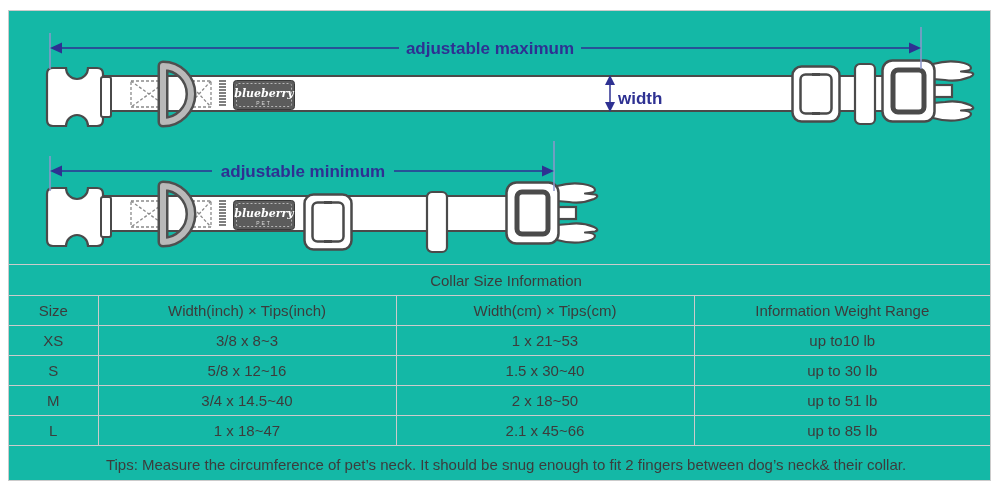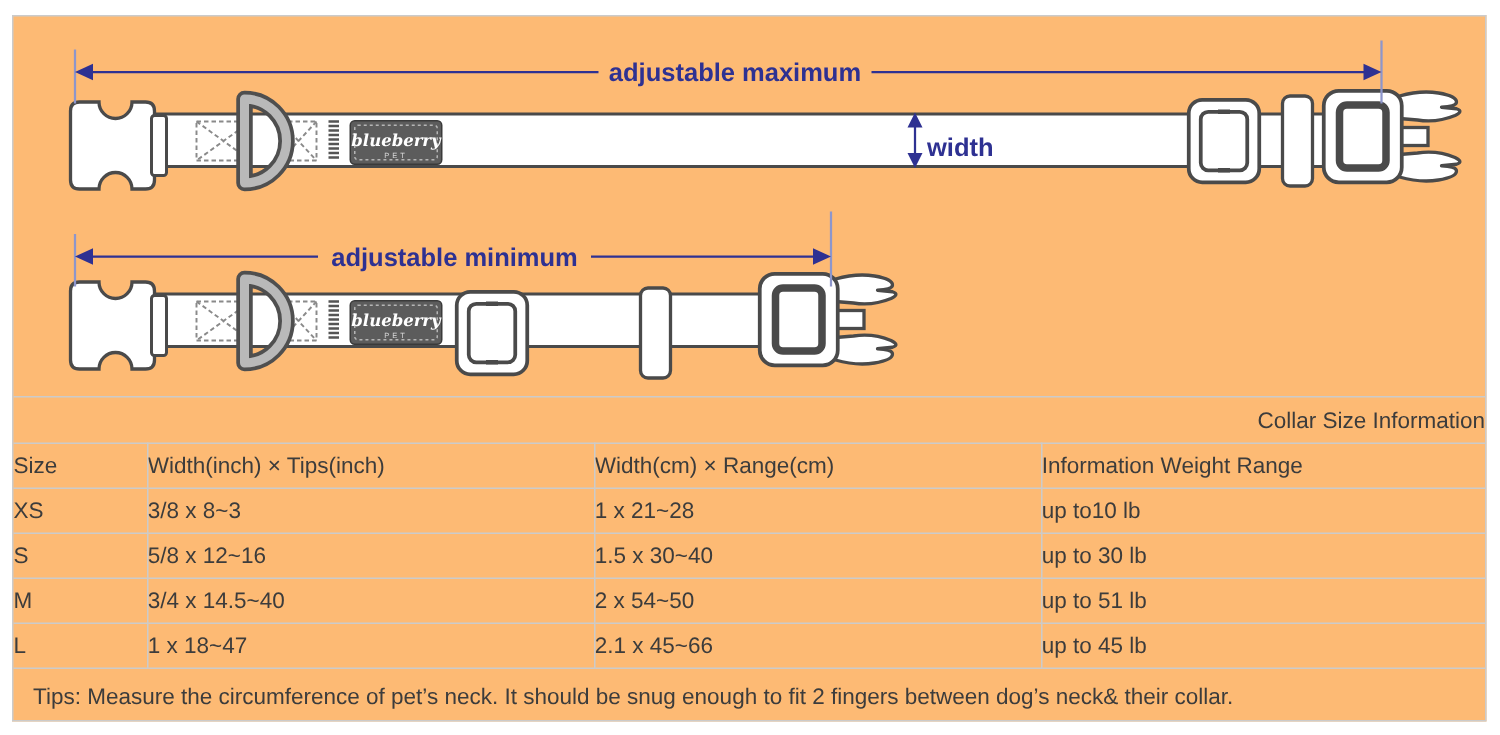--- a/index.html
+++ b/index.html
@@ -1,25 +1,25 @@
 <!DOCTYPE html>
 <html><head>
 <meta charset="utf-8">
 <style>
   html,body{margin:0;padding:0;background:#ffffff;}
   body{width:1000px;height:490px;position:relative;font-family:"Liberation Sans",sans-serif;}
-  .frame{position:absolute;left:8px;top:10px;width:983px;height:471px;border:1px solid #cbcbcb;box-sizing:border-box;background:#fdba74;}
+  .frame{position:absolute;left:8px;top:10px;width:983px;height:471px;border:1px solid #cbcbcb;box-sizing:border-box;background:#14b8a6;}
   .diagram{height:253px;border-bottom:1px solid #cbcbcb;overflow:hidden;}
   .diagram svg{display:block;}
   table.sizes{width:100%;border-collapse:collapse;table-layout:fixed;font-size:15px;color:#3c3c3c;}
-  table.sizes td, table.sizes th{border:1px solid #cbcbcb;font-weight:400;text-align:left;height:29px;padding:0;white-space:nowrap;overflow:hidden;}
+  table.sizes td, table.sizes th{border:1px solid #cbcbcb;font-weight:400;text-align:center;height:29px;padding:0;white-space:nowrap;overflow:hidden;}
   table.sizes tr > *:first-child{border-left:none;}
   table.sizes tr > *:last-child{border-right:none;}
-  tr.title-row td{text-align:right;padding-left:13px;height:30px;border-top:none;}
-  tr.tips-row td{text-align:left;padding-left:13px;height:36px;border-bottom:none;}
+  tr.title-row td{text-align:center;padding-left:13px;height:30px;border-top:none;}
+  tr.tips-row td{text-align:center;padding-left:13px;height:36px;border-bottom:none;}
   .dimtext{font-size:17px;font-weight:bold;fill:#2e3192;}
   .brandname{font-size:11px;font-style:italic;font-weight:bold;fill:#ffffff;font-family:"DejaVu Serif",serif;}
   .brandsub{font-size:5px;fill:#d9d9d9;letter-spacing:2px;font-family:"Liberation Sans",sans-serif;}
 </style>
 </head>
 <body>
 
 <div class="frame">
 
   <div class="diagram">
@@ -123,46 +123,46 @@
         <col style="width:298px">
         <col>
     </colgroup>
     <tbody>
         <tr class="title-row">
       <td colspan="4">Collar Size Information</td>
     </tr>
     <tr>
       <th>Size</th>
       <th>Width(inch) × Tips(inch)</th>
-      <th>Width(cm) × Range(cm)</th>
+      <th>Width(cm) × Tips(cm)</th>
       <th>Information Weight Range</th>
     </tr>
     <tr>
       <td>XS</td>
       <td>3/8 x 8~3</td>
-      <td>1 x 21~28</td>
+      <td>1 x 21~53</td>
       <td>up to10 lb</td>
     </tr>
     <tr>
       <td>S</td>
       <td>5/8 x 12~16</td>
       <td>1.5 x 30~40</td>
       <td>up to 30 lb</td>
     </tr>
     <tr>
       <td>M</td>
       <td>3/4 x 14.5~40</td>
-      <td>2 x 54~50</td>
+      <td>2 x 18~50</td>
       <td>up to 51 lb</td>
     </tr>
     <tr>
       <td>L</td>
       <td>1 x 18~47</td>
       <td>2.1 x 45~66</td>
-      <td>up to 45 lb</td>
+      <td>up to 85 lb</td>
     </tr>
     <tr class="tips-row">
       <td colspan="4">Tips: Measure the circumference of pet’s neck. It should be snug enough to fit 2 fingers between dog’s neck&amp; their collar.</td>
     </tr>
   </tbody>
     </table>
 
 </div>
 
 </body></html>

